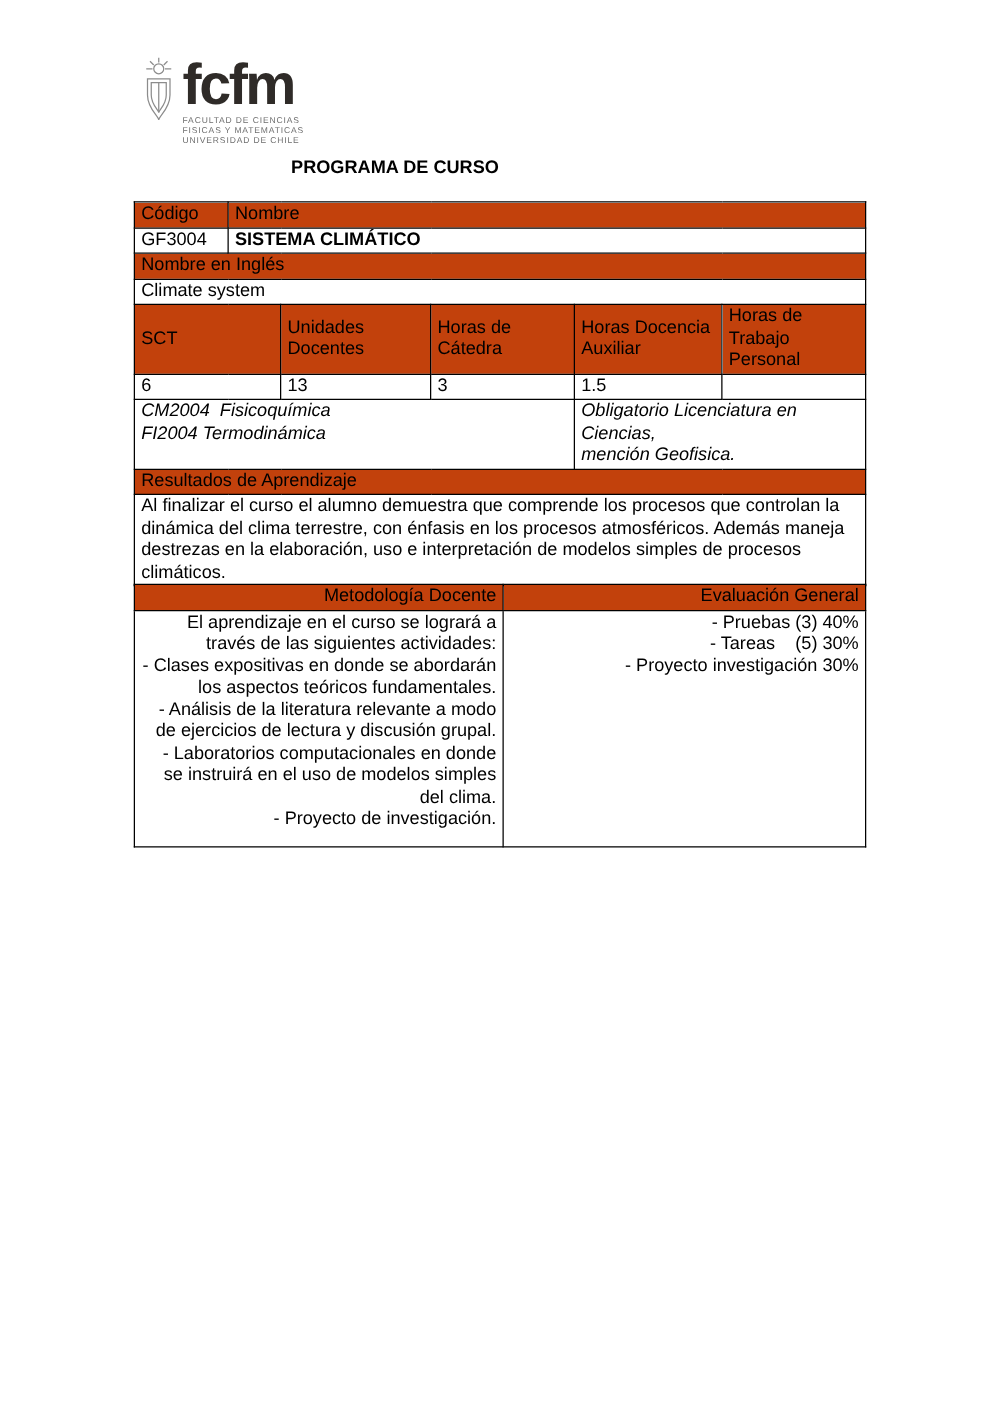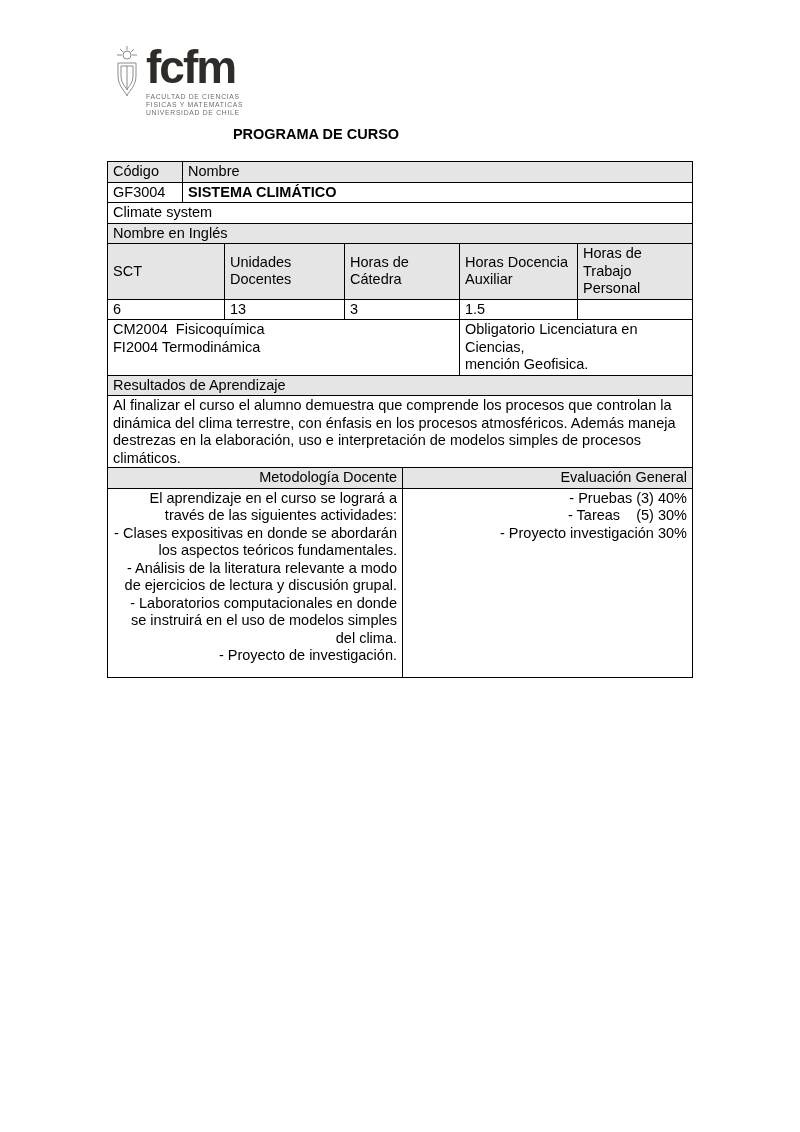--- a/index.html
+++ b/index.html
@@ -28,31 +28,31 @@
 
   
   table { border-collapse: collapse; table-layout: fixed; }
   td {
     border: 1px solid #000;
     padding: 1px 5px;
     line-height: 17.5px;
     vertical-align: middle;
     overflow: hidden;
   }
-  .gray { background: #e5e5e5; }
+  .gray { background: #c2410c; }
   .center { }
   .bold { font-weight: bold; }
   .pre { white-space: pre-wrap; }
   .top { vertical-align: top; }
 
   #course-table { position: absolute; left: 107px; top: 161px; width: 585px; }
   #method-table { position: absolute; left: 107px; top: 467px; width: 585px; text-align: right; }
 
   .tall-cell { height: 73px; }
-  .req-cell { height: 37px; }
+  .req-cell { height: 37px; font-style: italic; }
   .body-cell { height: 189px; }
 </style>
 </head>
 <body>
 
 <div class="logo">
   <svg class="crest" width="30" height="54" viewBox="0 0 30 54">
     <g stroke="#8c8c8c" fill="none" stroke-width="1">
       <circle cx="15" cy="9" r="4"></circle>
       <line x1="15" y1="0" x2="15" y2="4"></line>
@@ -89,24 +89,24 @@
   <tbody>
       <tr>
     <td class="gray">Código</td>
     <td class="gray" colspan="5">Nombre</td>
   </tr>
   <tr>
     <td>GF3004</td>
     <td class="center bold" colspan="5">SISTEMA CLIMÁTICO</td>
   </tr>
   <tr>
-    <td colspan="6">Climate system</td>
+    <td class="gray" colspan="6">Nombre en Inglés</td>
   </tr>
   <tr>
-    <td class="gray" colspan="6">Nombre en Inglés</td>
+    <td colspan="6">Climate system</td>
   </tr>
   <tr>
     <td class="gray center" colspan="2">SCT</td>
     <td class="gray center pre">Unidades
 Docentes</td>
     <td class="gray center pre">Horas de
 Cátedra</td>
     <td class="gray center pre">Horas Docencia
 Auxiliar</td>
     <td class="gray center pre">Horas de Trabajo

